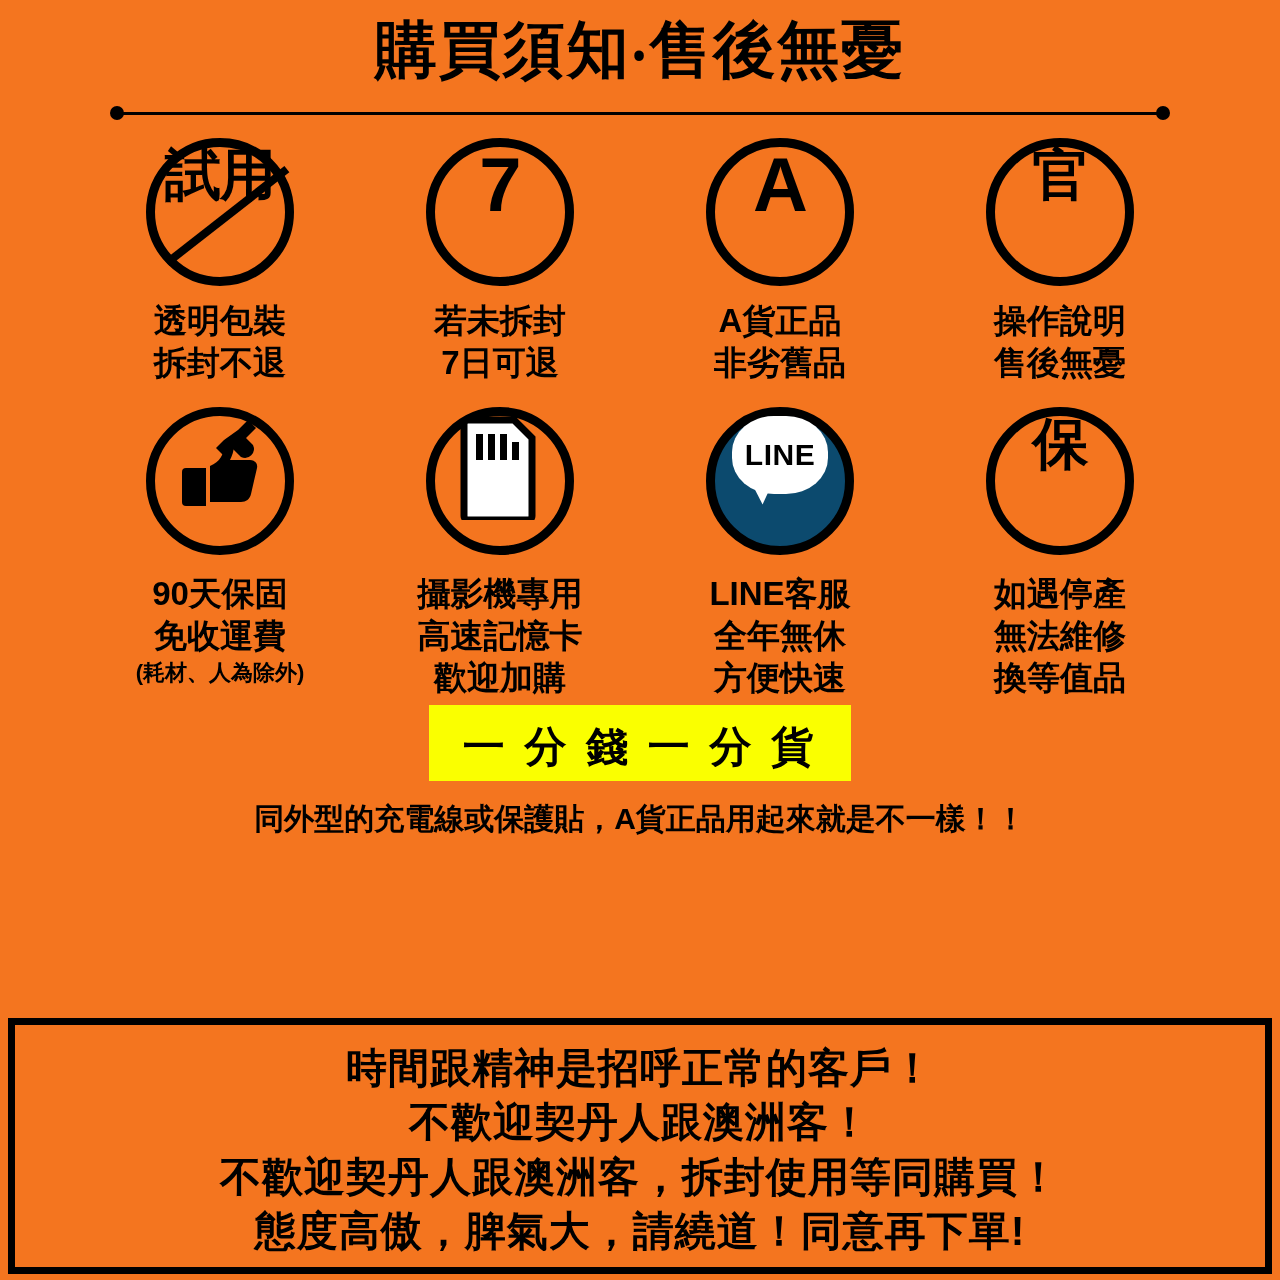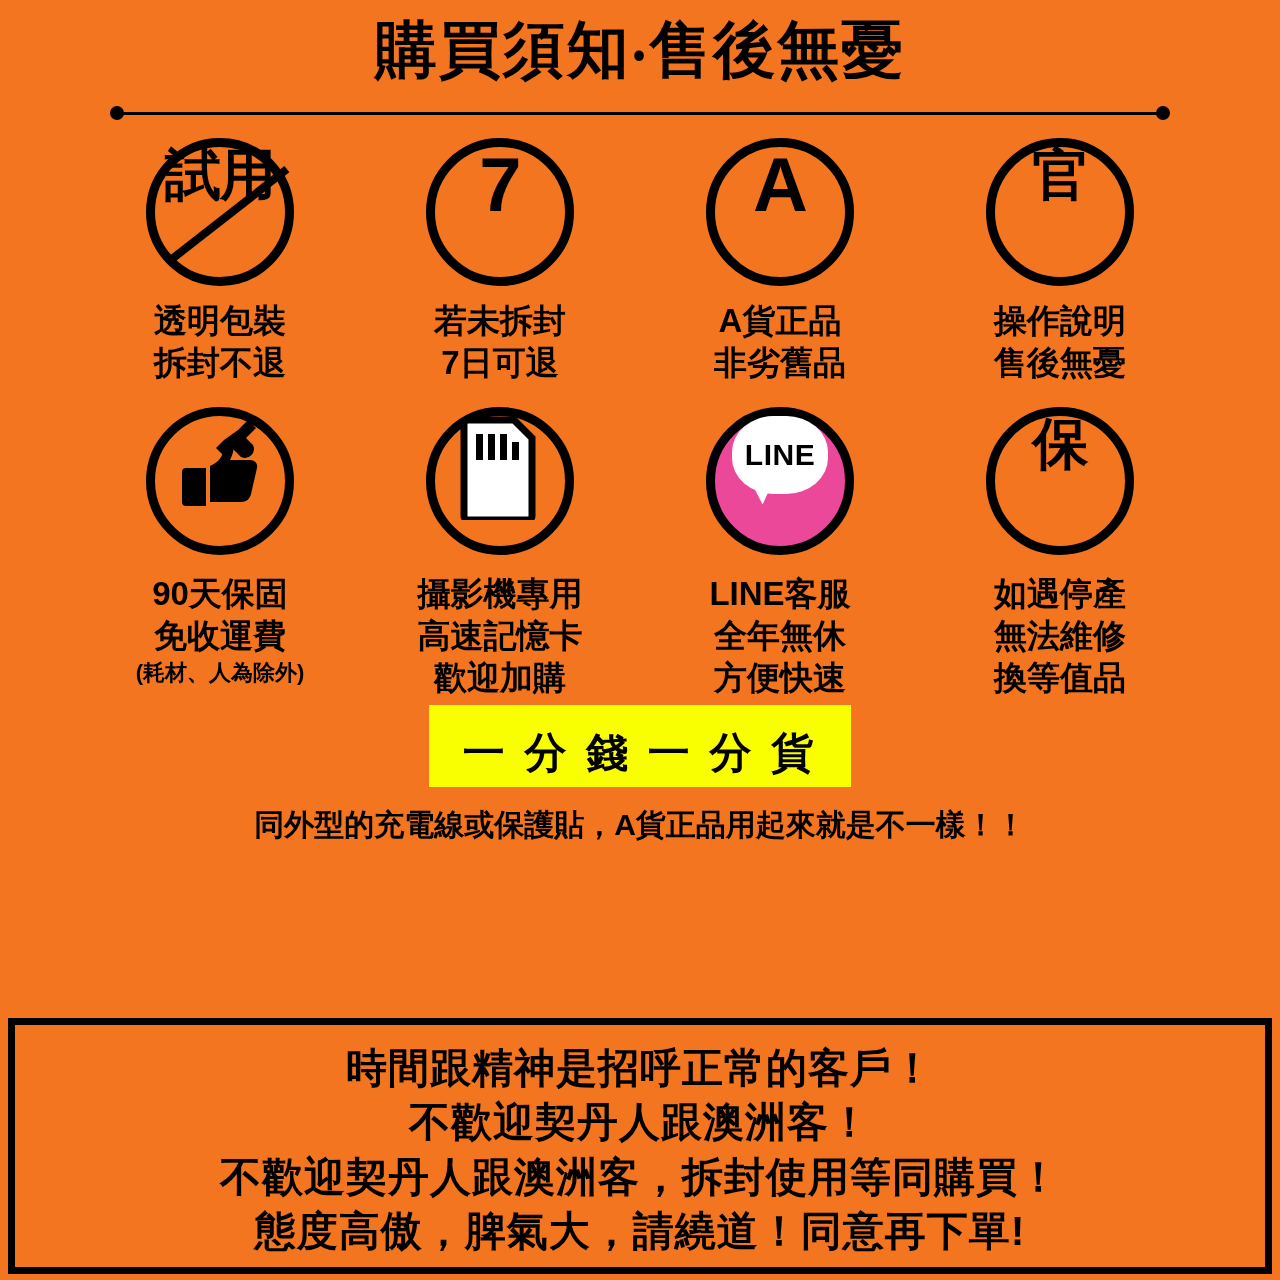--- a/index.html
+++ b/index.html
@@ -72,21 +72,21 @@
     border-radius: 50%;
     border: 9px solid #000;
     background: #F4751F;
     display: flex;
     align-items: flex-start;
     justify-content: center;
     position: relative;
     box-sizing: border-box;
   }
   .badge.filled {
-    background: #ec4899;
+    background: #0c4a6e;
   }
   .badge-text {
     font-size: 56px;
     font-weight: bold;
     line-height: 1;
     color: #000;
     letter-spacing: -1px;
   }
   .badge-text.big {
     font-size: 76px;
@@ -151,21 +151,21 @@
   .thumb-svg, .card-svg { display: block; }
 
   
   .highlight-wrap {
     text-align: center;
     margin-top: 6px;
   }
   .highlight {
     display: inline-block;
     background: #FAFF00;
-    padding: 20px 34px 6px;
+    padding: 14px 34px 6px;
     font-size: 42px;
     font-weight: bold;
     letter-spacing: 4px;
     color: #000;
   }
   .subnote {
     text-align: center;
     margin-top: 18px;
     font-size: 30px;
     font-weight: bold;

